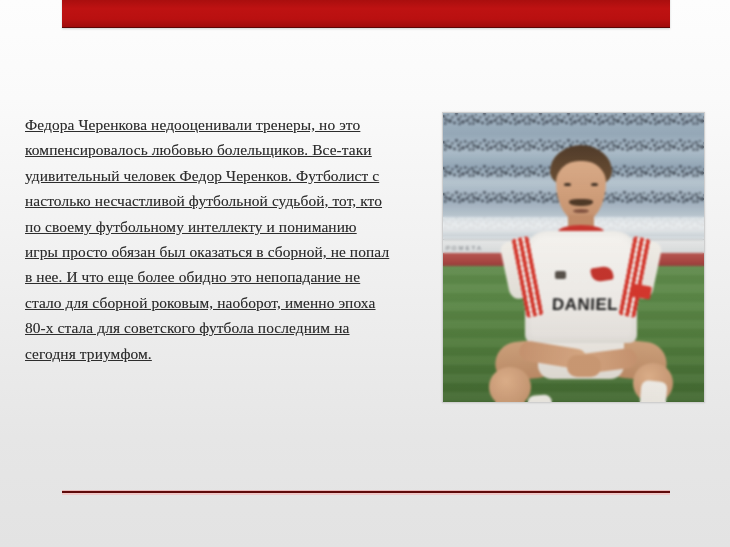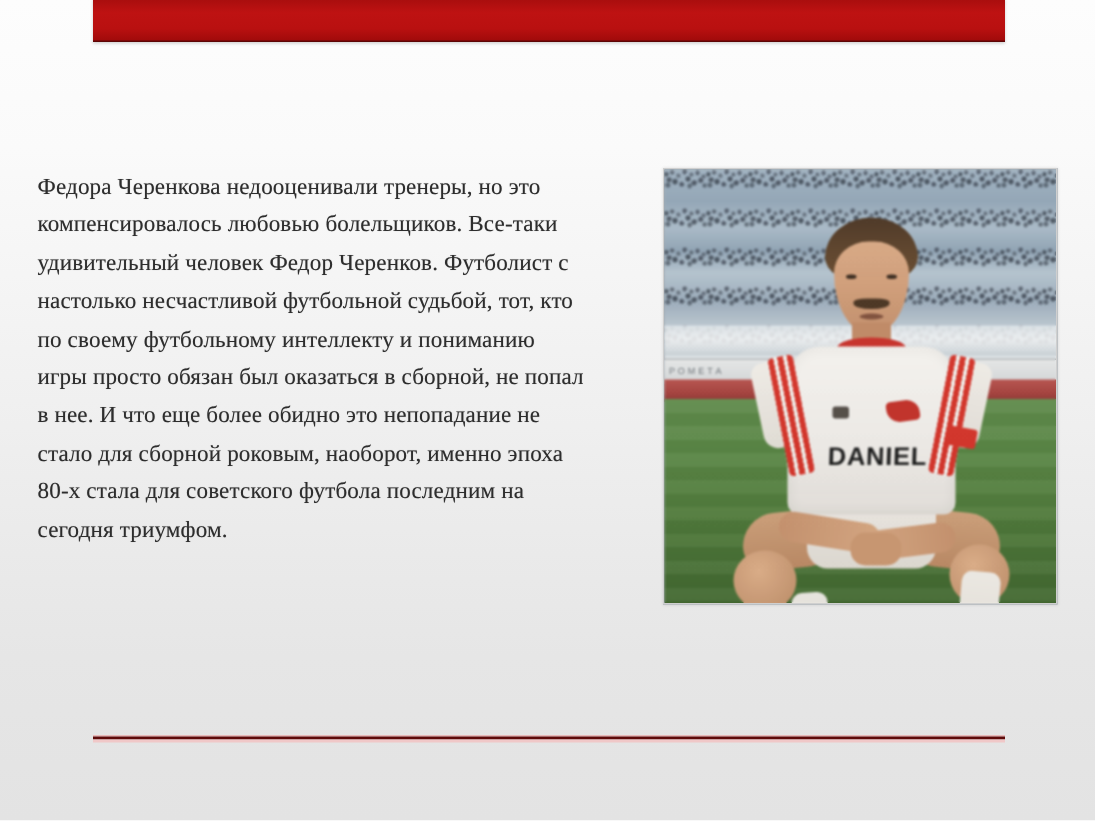--- a/index.html
+++ b/index.html
@@ -45,20 +45,21 @@
     position: absolute;
     left: 25px;
     top: 112px;
     width: 365px;
     font-size: 15.4px;
     line-height: 25.4px;
     color: #2d2d2d;
     text-align: left;
     letter-spacing: 0.1px;
     text-shadow: 0 0 0.6px rgba(0,0,0,0.35);
+    text-decoration: underline;
   }
 
   
   #photo-frame {
     position: absolute;
     left: 442px;
     top: 112px;
     width: 263px;
     height: 291px;
     border: 1px solid #cfcfcf;

